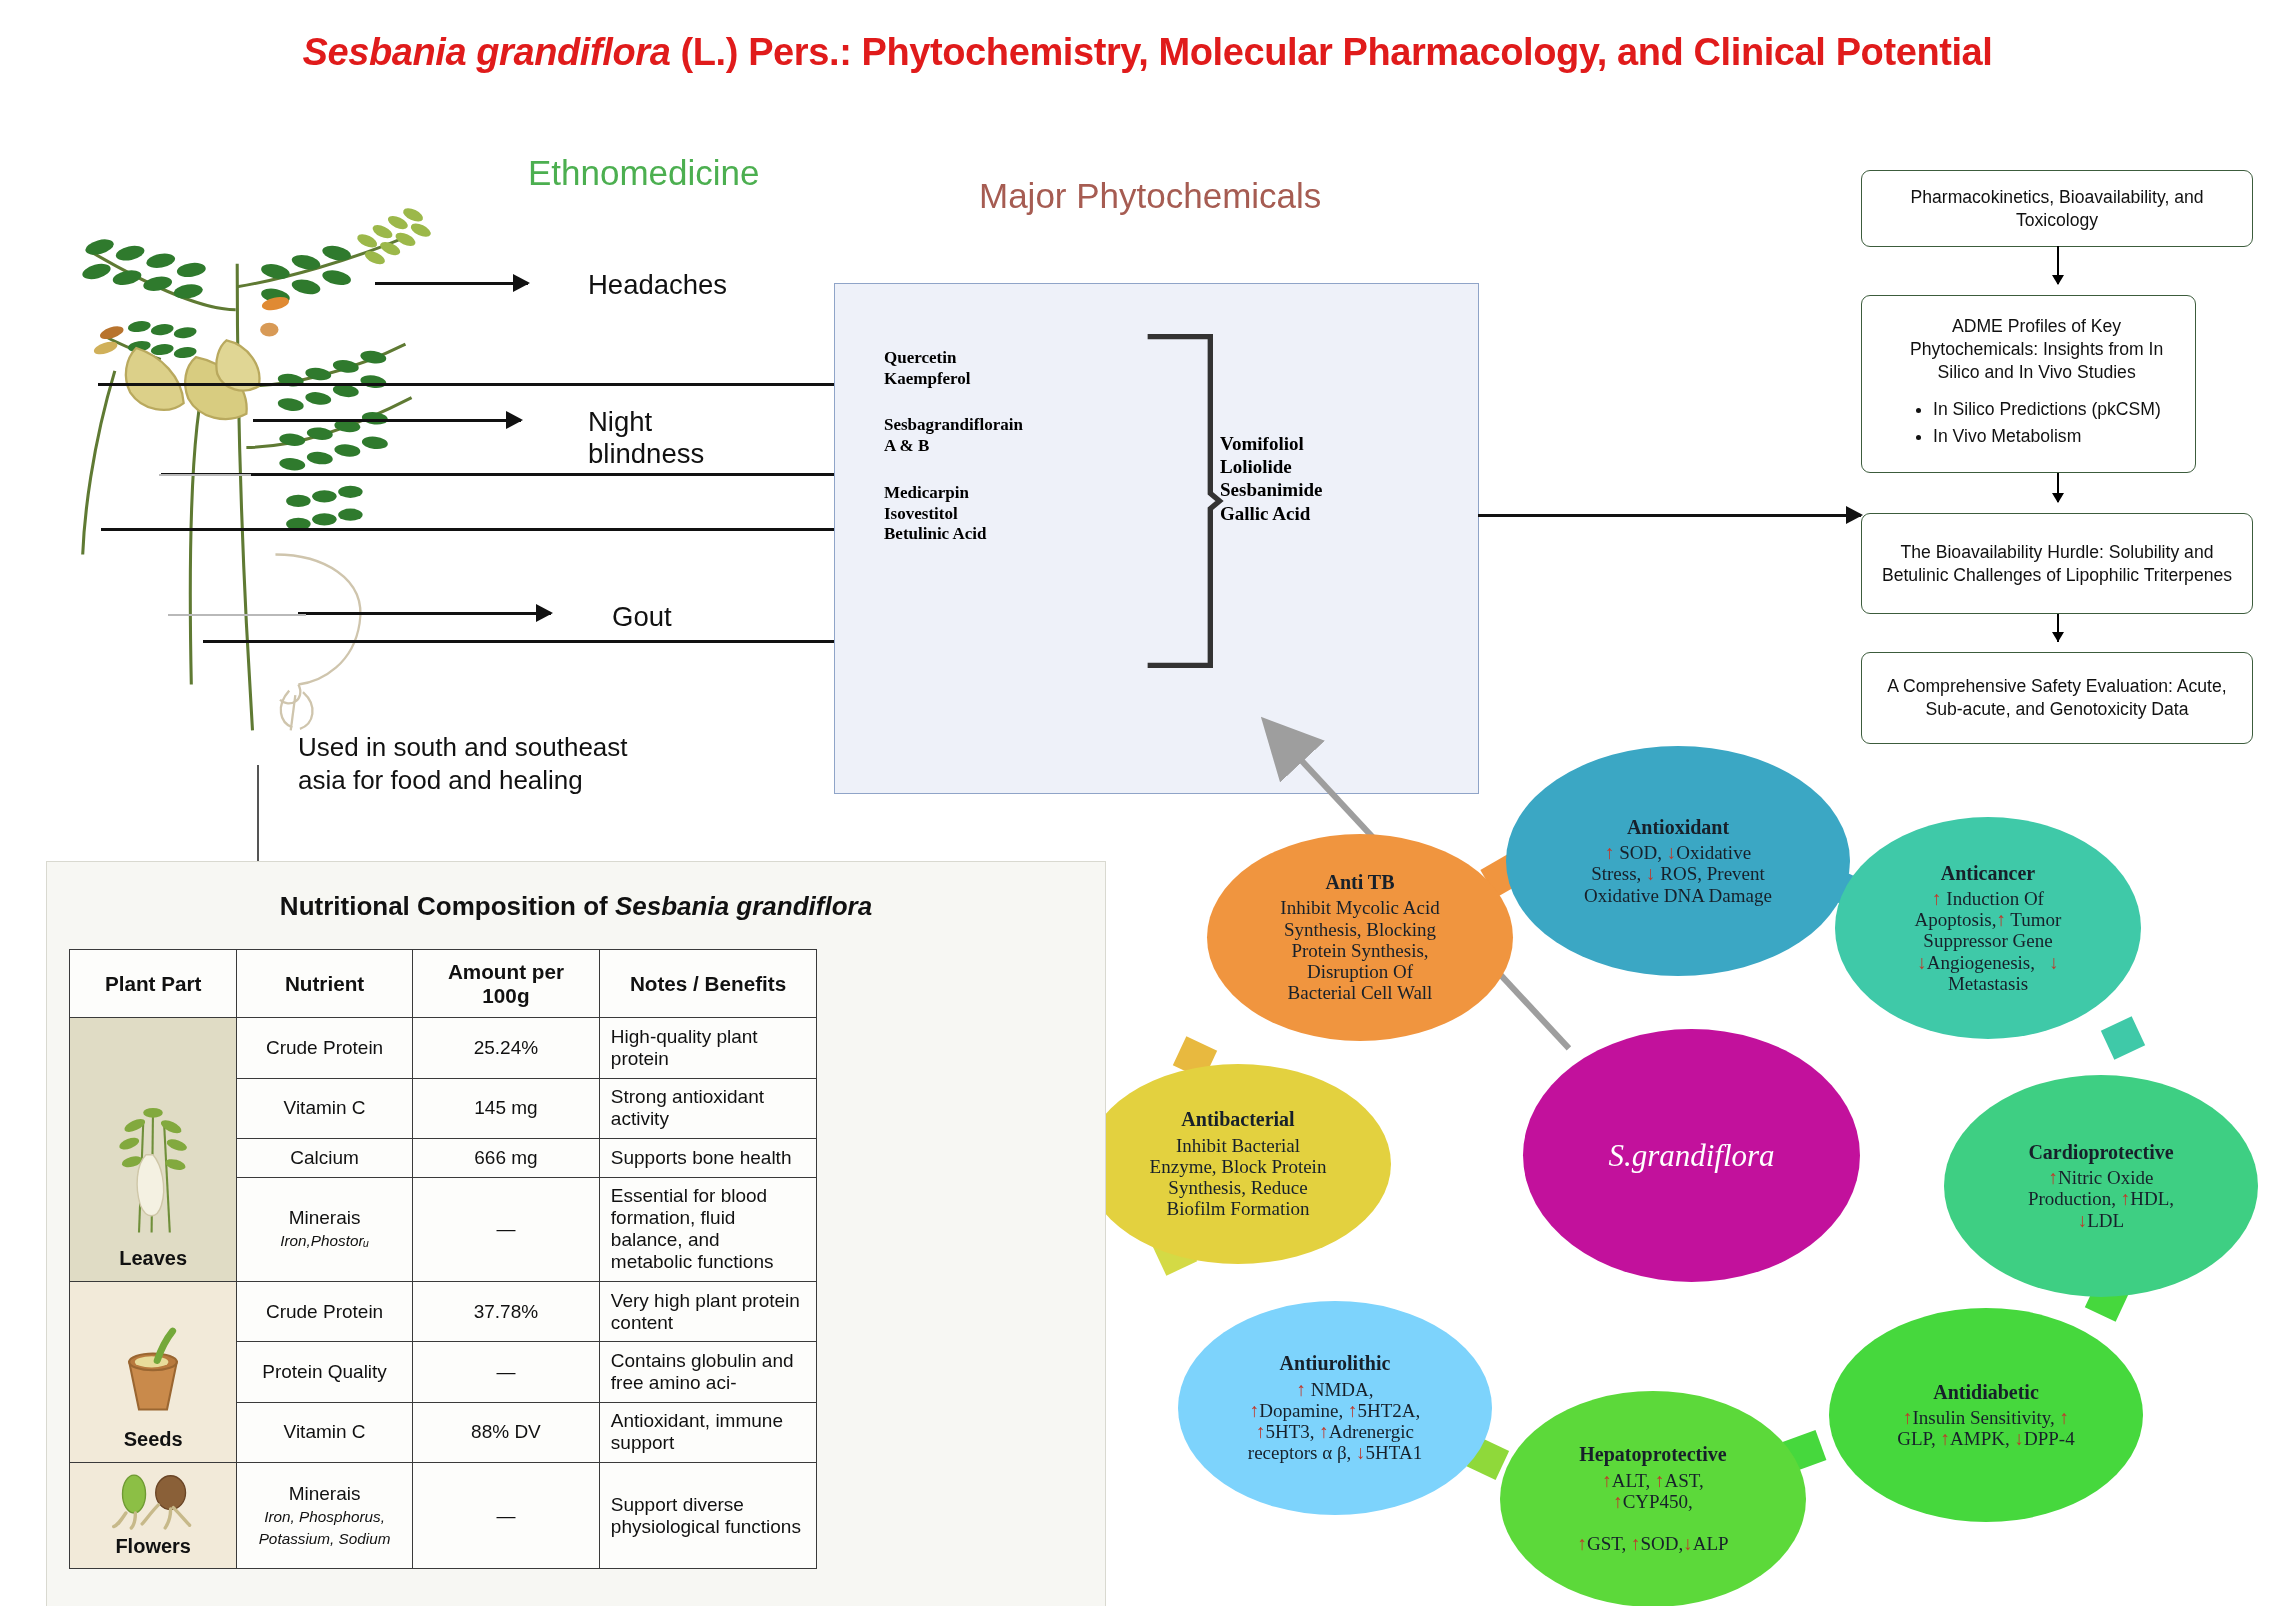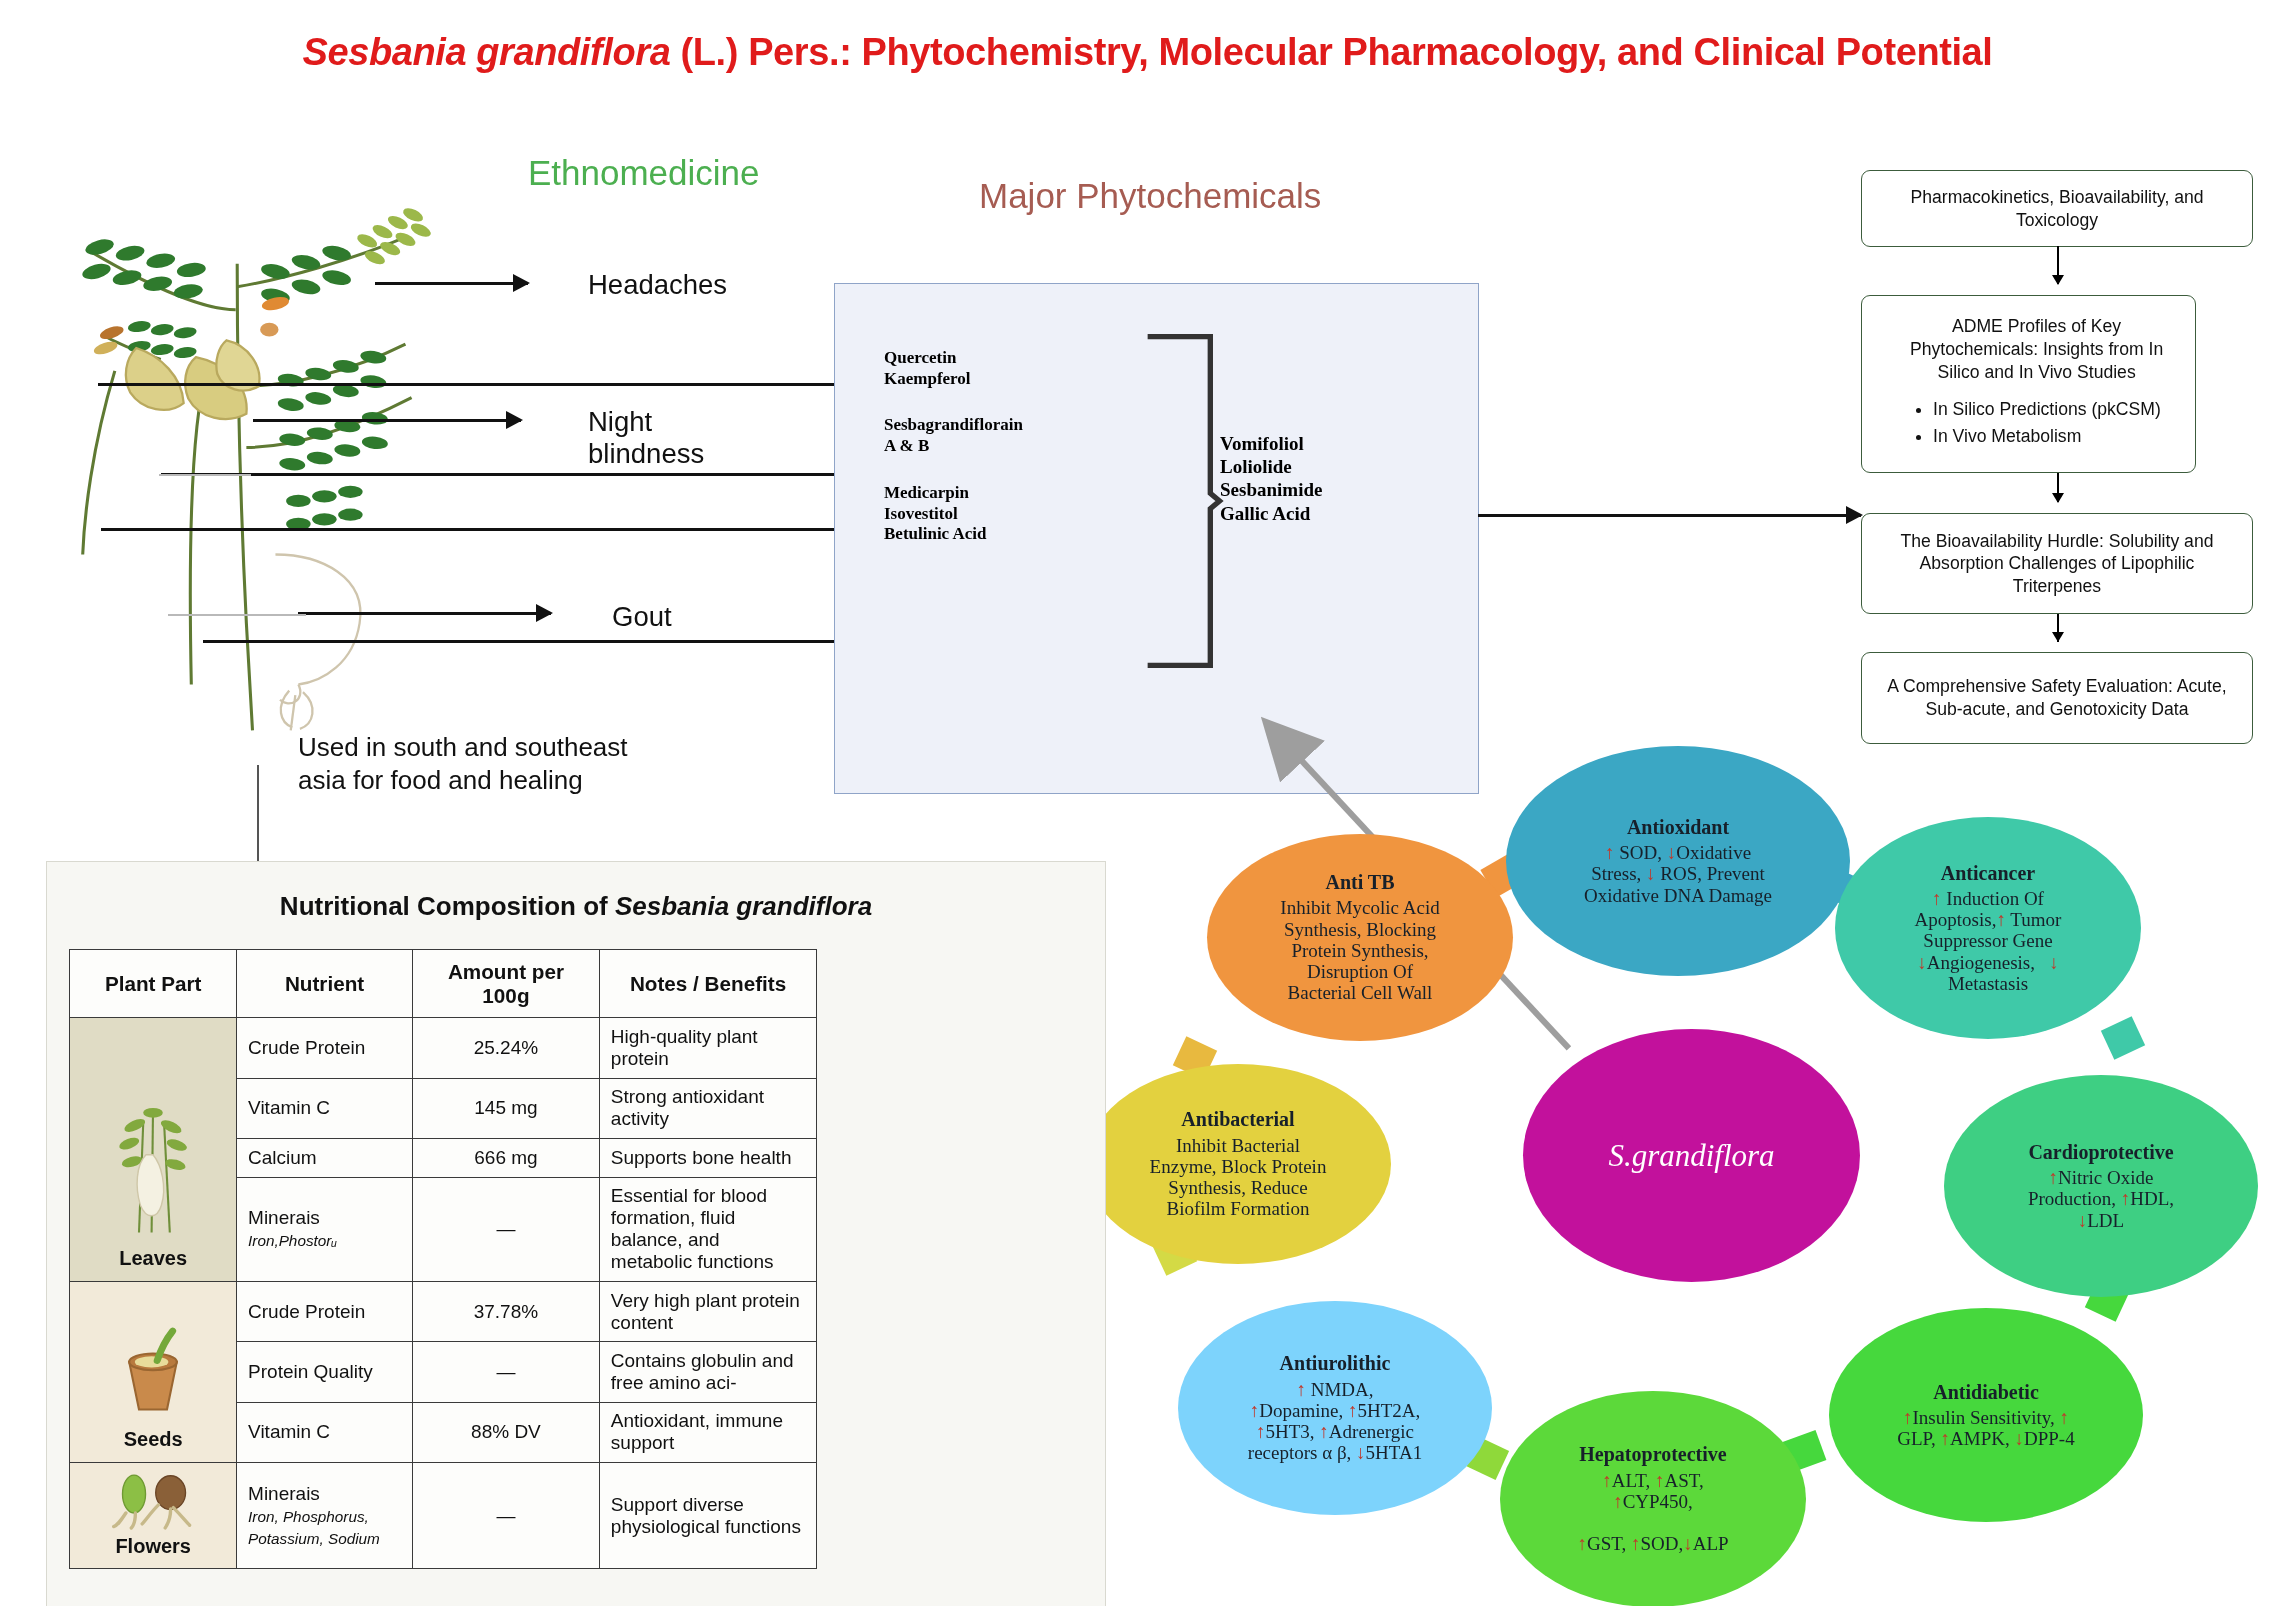--- a/index.html
+++ b/index.html
@@ -115,21 +115,21 @@
     background:#fdfdfb;
   }
   #nutri-table th,#nutri-table td{
     border:1.5px solid #3a3a3a;padding:7.7px 10.7px;font-size:19px;color:#111;
     vertical-align:middle;
   }
   #nutri-table th{font-weight:bold;text-align:center;font-size:20.7px;height:52px;}
   #nutri-table td.part{text-align:center;font-weight:bold;width:145px;
       vertical-align:bottom;padding-bottom:10.7px;font-size:20px;margin-left:40px;}
   #nutri-table td.amt{text-align:center;width:165px;}
-  #nutri-table td.nut{width:153px;}
+  #nutri-table td.nut{width:153px;text-align:center;}
   #nutri-table td.notes{}
   .leaves-cell{background:#e0dcc5;}
   .seeds-cell{background:#f2ead9;}
   .flowers-cell{background:#f2ead9;}
   .sub{font-size:15.3px;}
   .it{font-style:italic;}
 
   
   #table-connector{position:absolute;left:257px;top:765px;width:2.3px;height:98px;background:#555;}
 </style>
@@ -309,21 +309,21 @@
 <div id="fb2" class="flow-box">
   <div>ADME Profiles of Key Phytochemicals: Insights from In Silico and In Vivo Studies</div>
   <ul>
     <li>In Silico Predictions (pkCSM)</li>
     <li>In Vivo Metabolism</li>
   </ul>
 </div>
 <div class="flow-arrow" style="top:473px;height:29px;"></div>
 
 <div id="fb3" class="flow-box">
-  <div>The Bioavailability Hurdle: Solubility and Absorption Challenges of Lipophilic Triterpenes</div>
+  <div>The Bioavailability Hurdle: Solubility and Betulinic Challenges of Lipophilic Triterpenes</div>
 </div>
 <div class="flow-arrow" style="top:614px;height:27.5px;"></div>
 
 <div id="fb4" class="flow-box">
   <div>A Comprehensive Safety Evaluation: Acute, Sub-acute, and Genotoxicity Data</div>
 </div>
 
 <div class="connector abs" style="top:859px;left:1486px;width:35px;height:32px;background:#f0953f;transform:rotate(-30deg);"></div>
 <div class="connector abs" style="top:871px;left:1823px;width:34px;height:31px;background:#3ba7c4;transform:rotate(25deg);"></div>
 <div class="connector abs" style="top:1022px;left:2106px;width:34px;height:32px;background:#3fc9a8;transform:rotate(-25deg);"></div>

